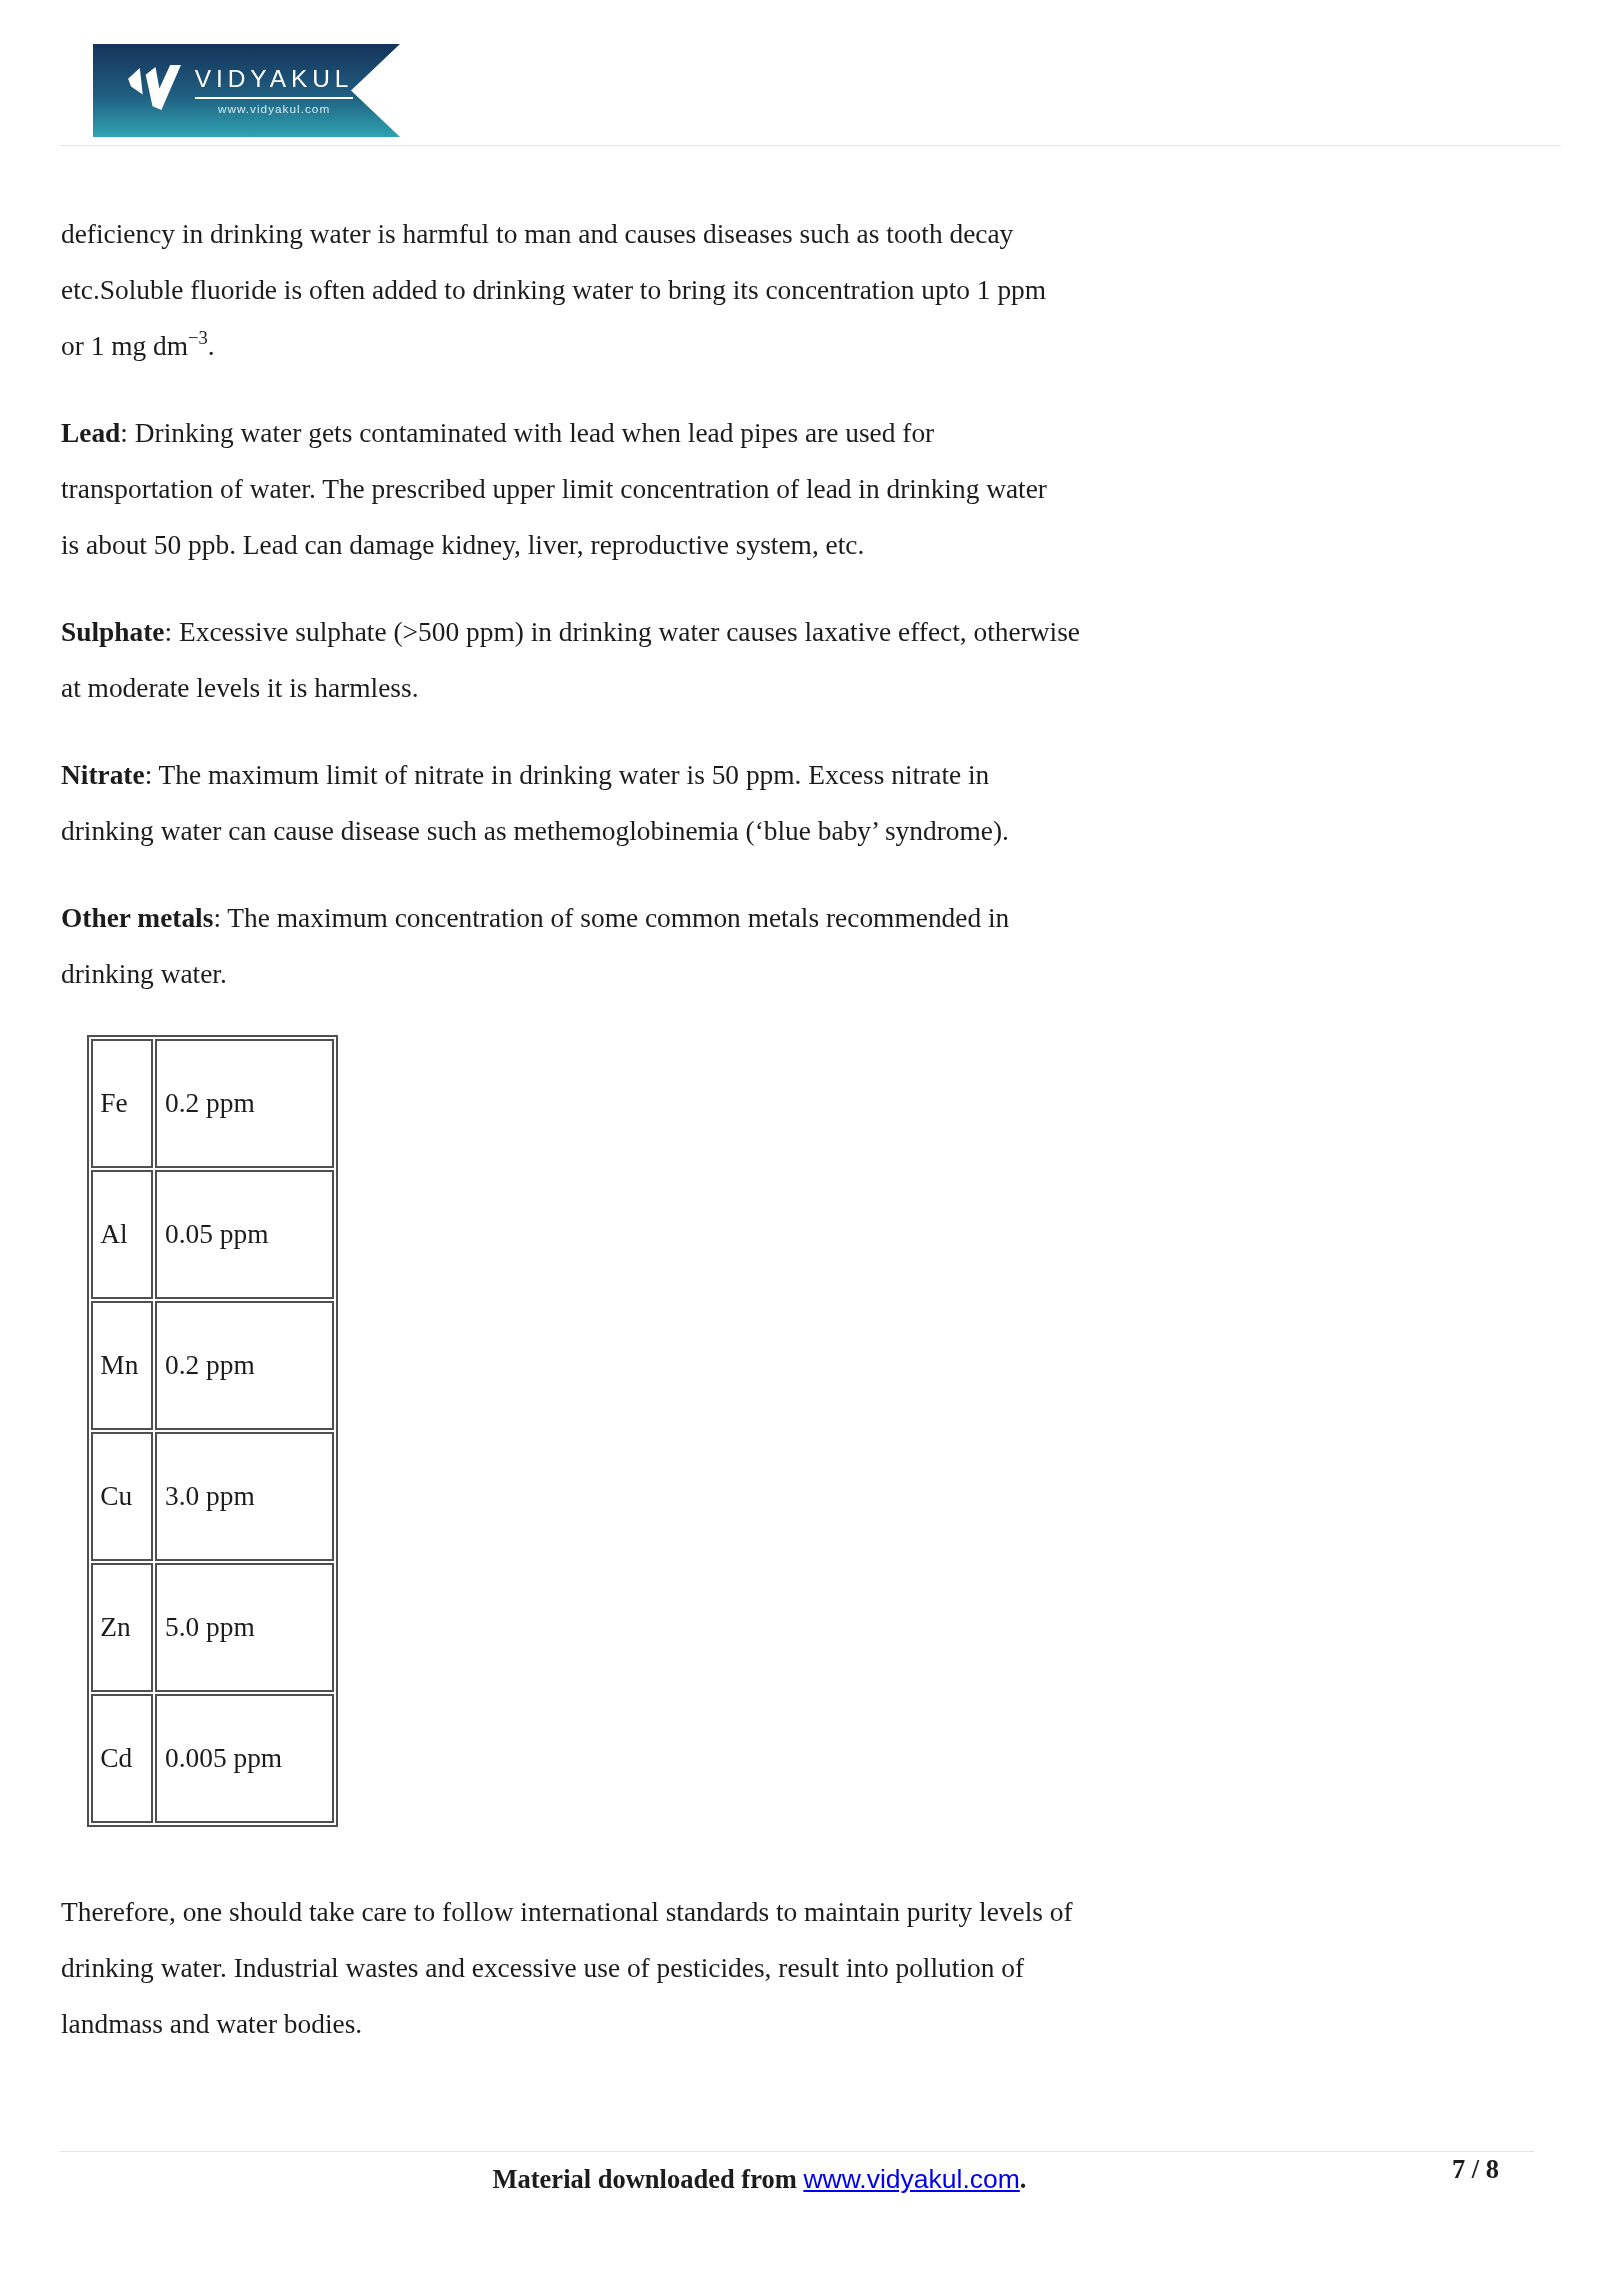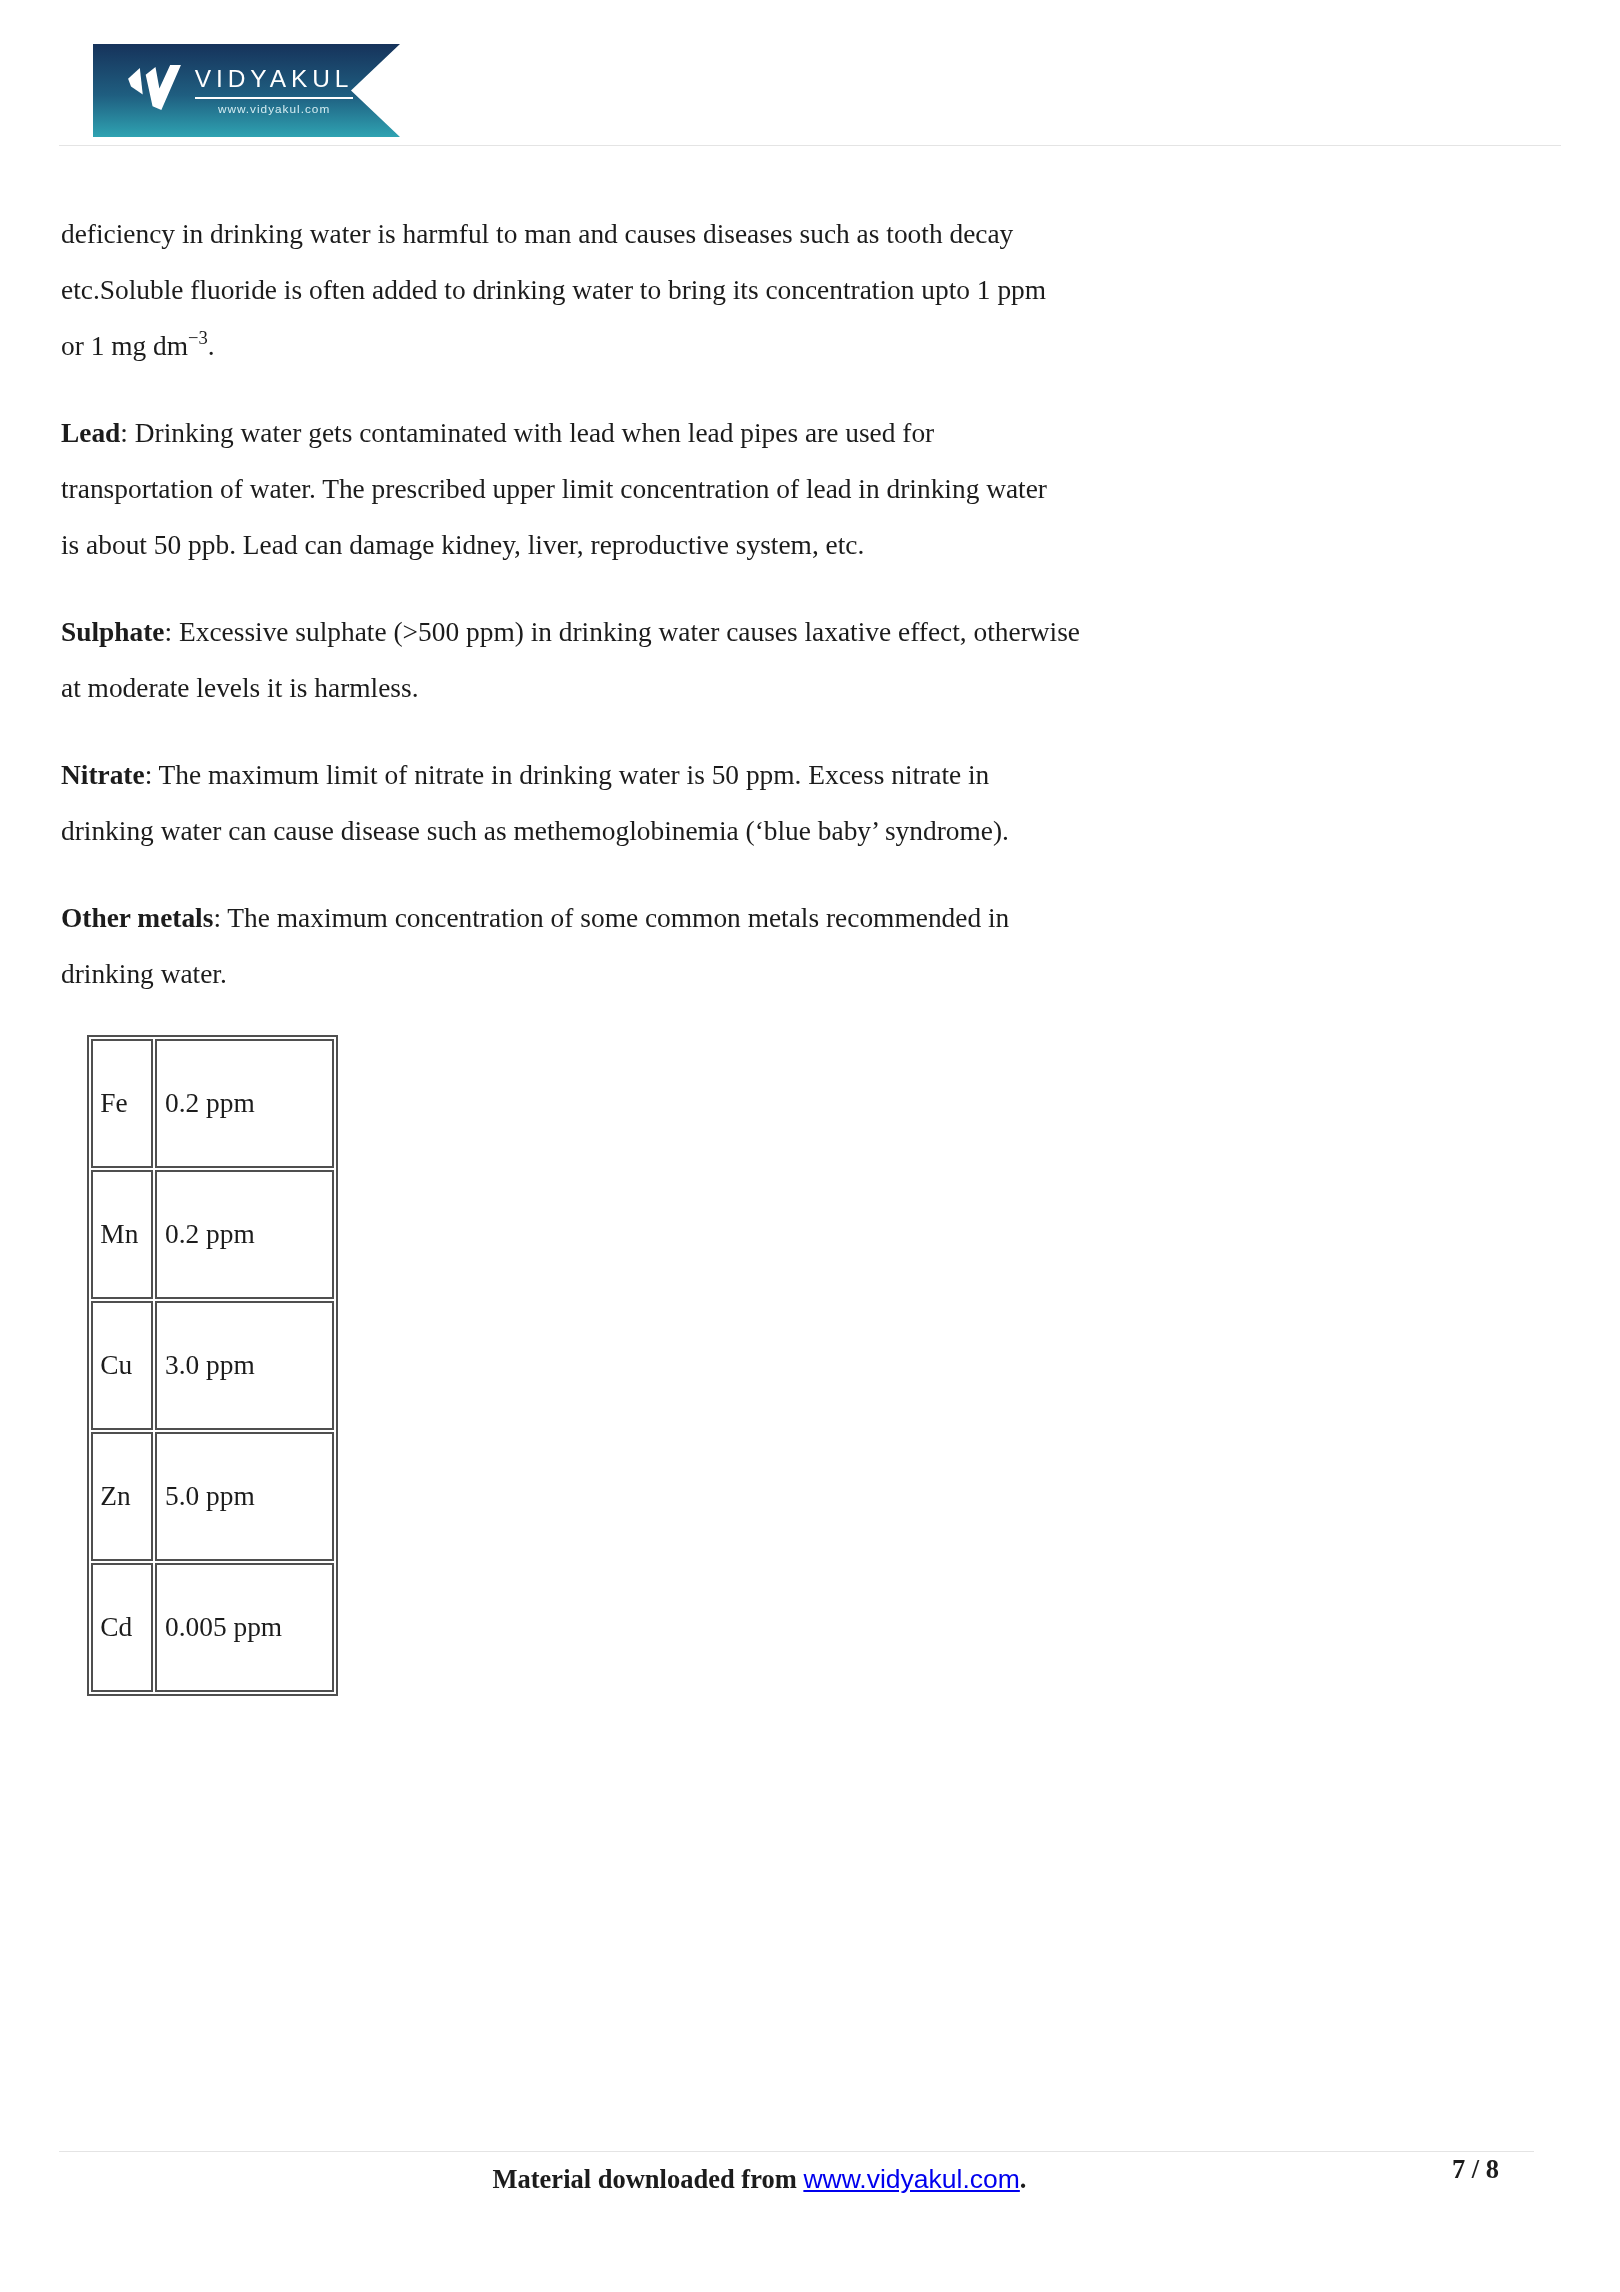--- a/index.html
+++ b/index.html
@@ -125,37 +125,44 @@
   <p><span class="lead">Other metals</span><span>: The maximum concentration of some common metals recommended in
 drinking water.</span></p>
 
   <table class="metals">
     <tbody>
       <tr>
         <td class="metal-name">Fe</td>
         <td class="metal-value">0.2 ppm</td>
       </tr>
       <tr>
+        <td class="metal-name">Al</td>
+        <td class="metal-value">0.05 ppm</td>
+      </tr>
+      <tr>
         <td class="metal-name">Mn</td>
         <td class="metal-value">0.2 ppm</td>
       </tr>
       <tr>
         <td class="metal-name">Cu</td>
         <td class="metal-value">3.0 ppm</td>
       </tr>
       <tr>
         <td class="metal-name">Zn</td>
         <td class="metal-value">5.0 ppm</td>
       </tr>
       <tr>
         <td class="metal-name">Cd</td>
         <td class="metal-value">0.005 ppm</td>
       </tr>
     </tbody>
   </table>
 
+  <p><span>Therefore, one should take care to follow international standards to maintain purity levels of
+drinking water. Industrial wastes and excessive use of pesticides, result into pollution of
+landmass and water bodies.</span></p>
 
 </div>
 
 <div class="footer-rule"></div>
 <div class="footer-text"><span>Material downloaded from </span><a class="footer-link" href="#">www.vidyakul.com</a><span>.</span></div>
 <div class="page-number">7 / 8</div>
 
 
 </body></html>

